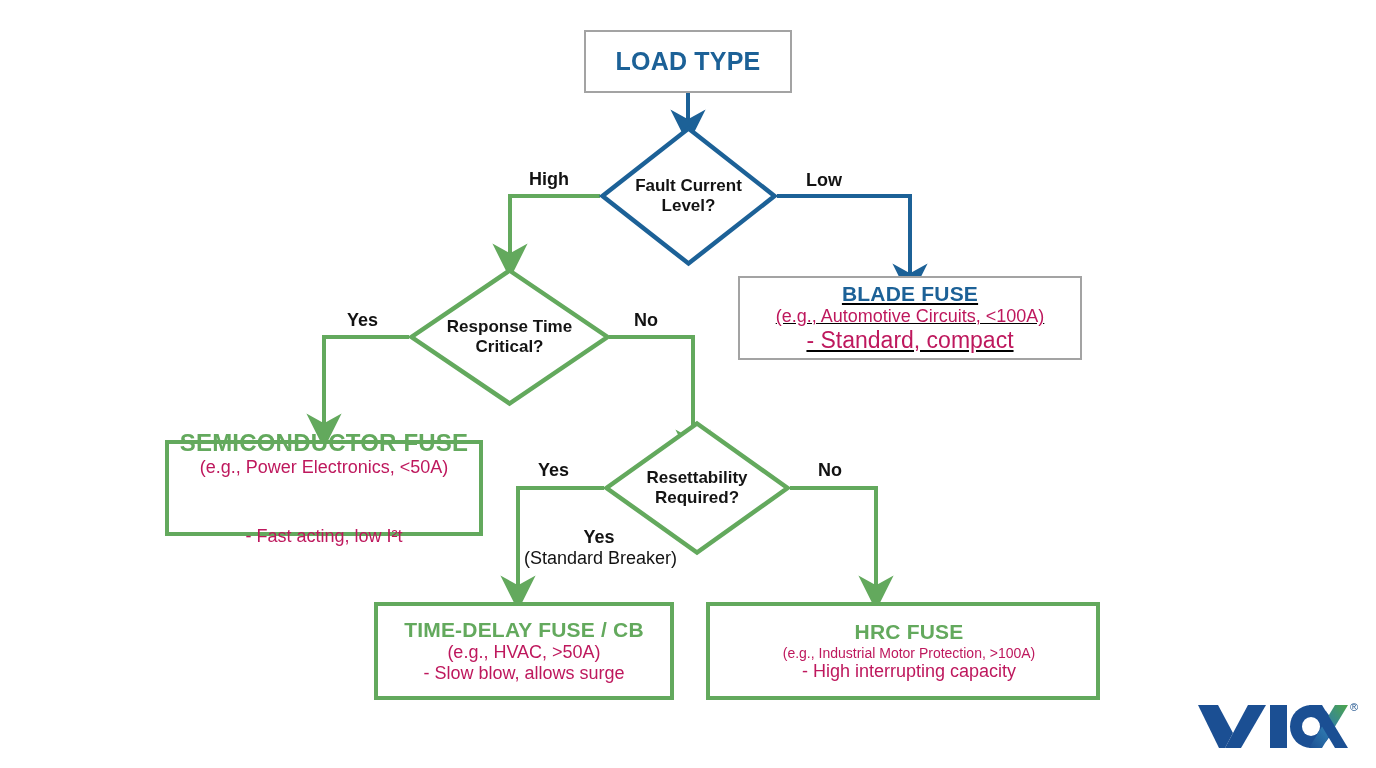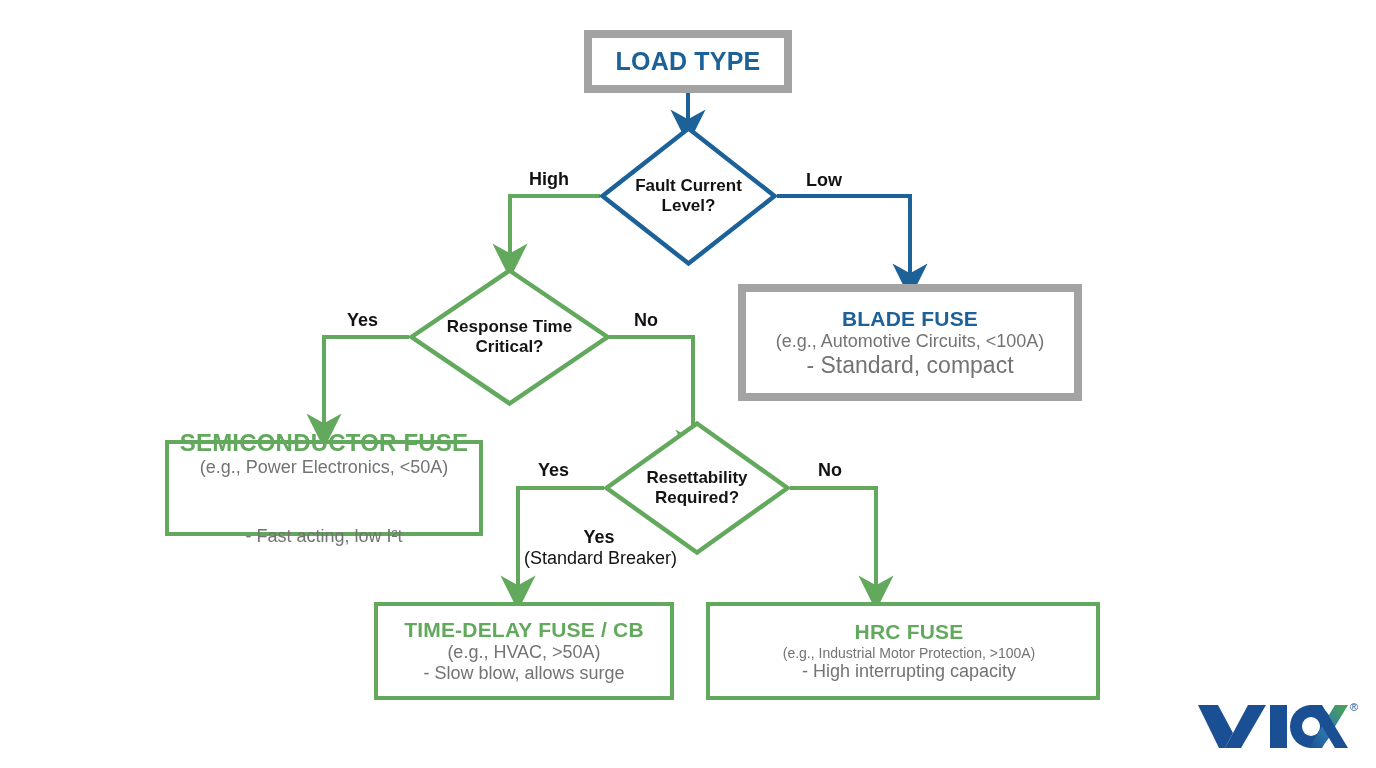--- a/index.html
+++ b/index.html
@@ -40,25 +40,25 @@
     flex-direction: column;
     justify-content: center;
     align-items: center;
     line-height: 1.16;
   }
   .node-box .title {
     font-weight: bold;
     letter-spacing: .2px;
   }
   .node-box .sub {
-    color: #737373;
+    color: #be185d;
     font-weight: 400;
   }
 
-  .blue-box { border: 8px solid #a3a3a3; }
+  .blue-box { border: 2px solid #a3a3a3; }
   .blue-box .title { color: #1c6197; }
   .green-box { border: 4px solid #63a95d; }
   .green-box .title { color: #63a95d; }
 
   
   .diamond-wrap {
     position: absolute;
   }
   .diamond-wrap svg {
     position: absolute;
@@ -160,21 +160,21 @@
     </svg>
     <div class="diamond-label" style="font-size:17px;">
       <span>Fault Current</span>
       <span>Level?</span>
     </div>
   </div>
 
   <div class="edge-label" style="left:529px; top:169px; font-size:18px;">High</div>
   <div class="edge-label" style="left:806px; top:170px; font-size:18px;">Low</div>
 
-  <div class="node-box blue-box" style="left:738px; top:284px; width:344px; height:117px;">
+  <div class="node-box blue-box" style="left:738px; top:276px; width:344px; height:84px;text-decoration:underline;">
     <div class="title" style="font-size:21px;">BLADE FUSE</div>
     <div class="sub" style="font-size:18px;">(e.g., Automotive Circuits, &lt;100A)</div>
     <div class="sub" style="font-size:23px;">- Standard, compact</div>
   </div>
 
   <div class="diamond-wrap" style="left:409px; top:268px; width:201px; height:138px;">
     <svg width="201" height="138" viewBox="0 0 201 138">
       <polygon points="100.5,2.5 198.5,69 100.5,135.5 2.5,69" fill="#ffffff" stroke="#63a95d" stroke-width="4.5"></polygon>
     </svg>
     <div class="diamond-label" style="font-size:17px;">

